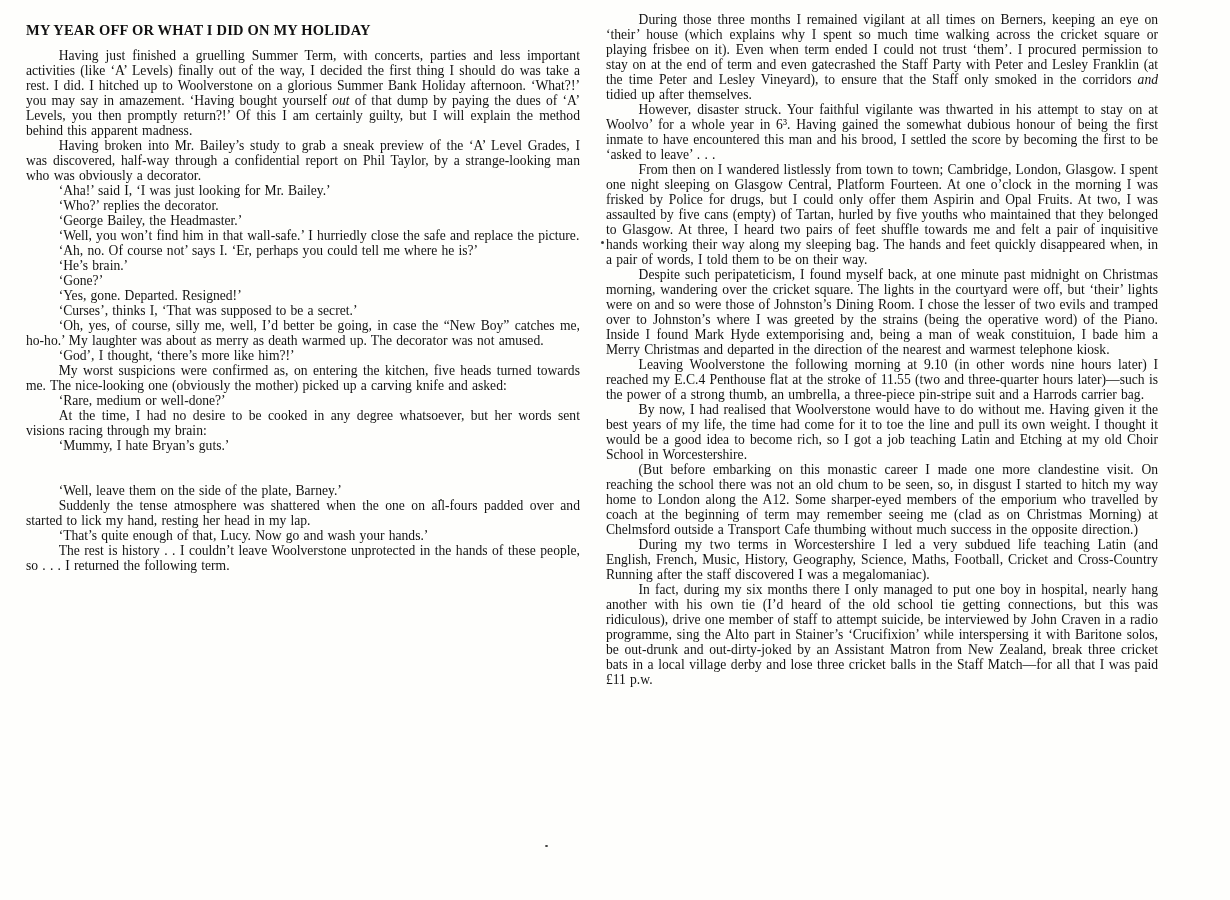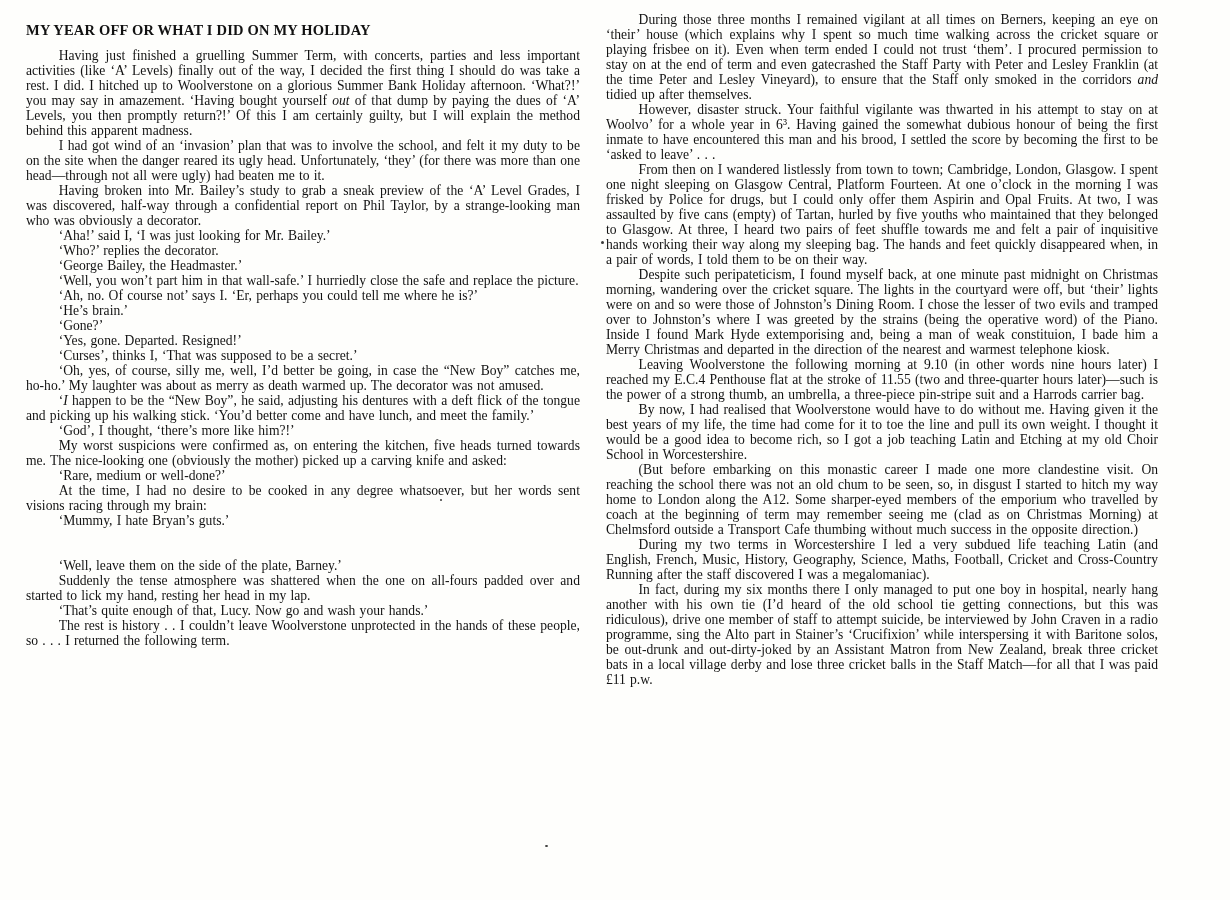--- a/index.html
+++ b/index.html
@@ -53,33 +53,31 @@
   #speck3 { left: 440px; top: 499px; width: 2px; height: 2px; }
 </style>
 </head>
 <body style="background: rgb(254, 254, 252);">
 
 <div class="page" style="color: rgb(18, 18, 18);">
   <div class="column col-left">
     <h1 class="title">MY YEAR OFF OR WHAT I DID ON MY HOLIDAY</h1>
     <div class="paras">
         <p>Having just finished a gruelling Summer Term, with concerts, parties and less important activities (like ‘A’ Levels) finally out of the way, I decided the first thing I should do was take a rest. I did. I hitched up to Woolverstone on a glorious Summer Bank Holiday afternoon. ‘What?!’ you may say in amazement. ‘Having bought yourself <em>out</em> of that dump by paying the dues of ‘A’ Levels, you then promptly return?!’ Of this I am certainly guilty, but I will explain the method behind this apparent madness.</p>
-        <p>I had got wind of an ‘invasion’ plan that was to involve the school, and felt it my duty to be on the site when the danger reared its ugly head. Unfortunately, ‘they’ (for there was more than one head—through not all were ugly) had beaten me to it.</p>
         <p>Having broken into Mr. Bailey’s study to grab a sneak preview of the ‘A’ Level Grades, I was discovered, half-way through a confidential report on Phil Taylor, by a strange-looking man who was obviously a decorator.</p>
         <p>‘Aha!’ said I, ‘I was just looking for Mr. Bailey.’</p>
         <p>‘Who?’ replies the decorator.</p>
         <p>‘George Bailey, the Headmaster.’</p>
-        <p>‘Well, you won’t part him in that wall-safe.’ I hurriedly close the safe and replace the picture.</p>
+        <p>‘Well, you won’t find him in that wall-safe.’ I hurriedly close the safe and replace the picture.</p>
         <p>‘Ah, no. Of course not’ says I. ‘Er, perhaps you could tell me where he is?’</p>
         <p>‘He’s brain.’</p>
         <p>‘Gone?’</p>
         <p>‘Yes, gone. Departed. Resigned!’</p>
         <p>‘Curses’, thinks I, ‘That was supposed to be a secret.’</p>
         <p>‘Oh, yes, of course, silly me, well, I’d better be going, in case the “New Boy” catches me, ho-ho.’ My laughter was about as merry as death warmed up. The decorator was not amused.</p>
-        <p>‘<em>I</em> happen to be the “New Boy”, he said, adjusting his dentures with a deft flick of the tongue and picking up his walking stick. ‘You’d better come and have lunch, and meet the family.’</p>
         <p>‘God’, I thought, ‘there’s more like him?!’</p>
         <p>My worst suspicions were confirmed as, on entering the kitchen, five heads turned towards me. The nice-looking one (obviously the mother) picked up a carving knife and asked:</p>
         <p>‘Rare, medium or well-done?’</p>
         <p>At the time, I had no desire to be cooked in any degree whatsoever, but her words sent visions racing through my brain:</p>
         <p>‘Mummy, I hate Bryan’s guts.’</p>
         <p class="space-before">‘Well, leave them on the side of the plate, Barney.’</p>
         <p>Suddenly the tense atmosphere was shattered when the one on all-fours padded over and started to lick my hand, resting her head in my lap.</p>
         <p>‘That’s quite enough of that, Lucy. Now go and wash your hands.’</p>
         <p>The rest is history . .  I couldn’t leave Woolverstone unprotected in the hands of these people, so . . . I returned the following term.</p>
       </div>

